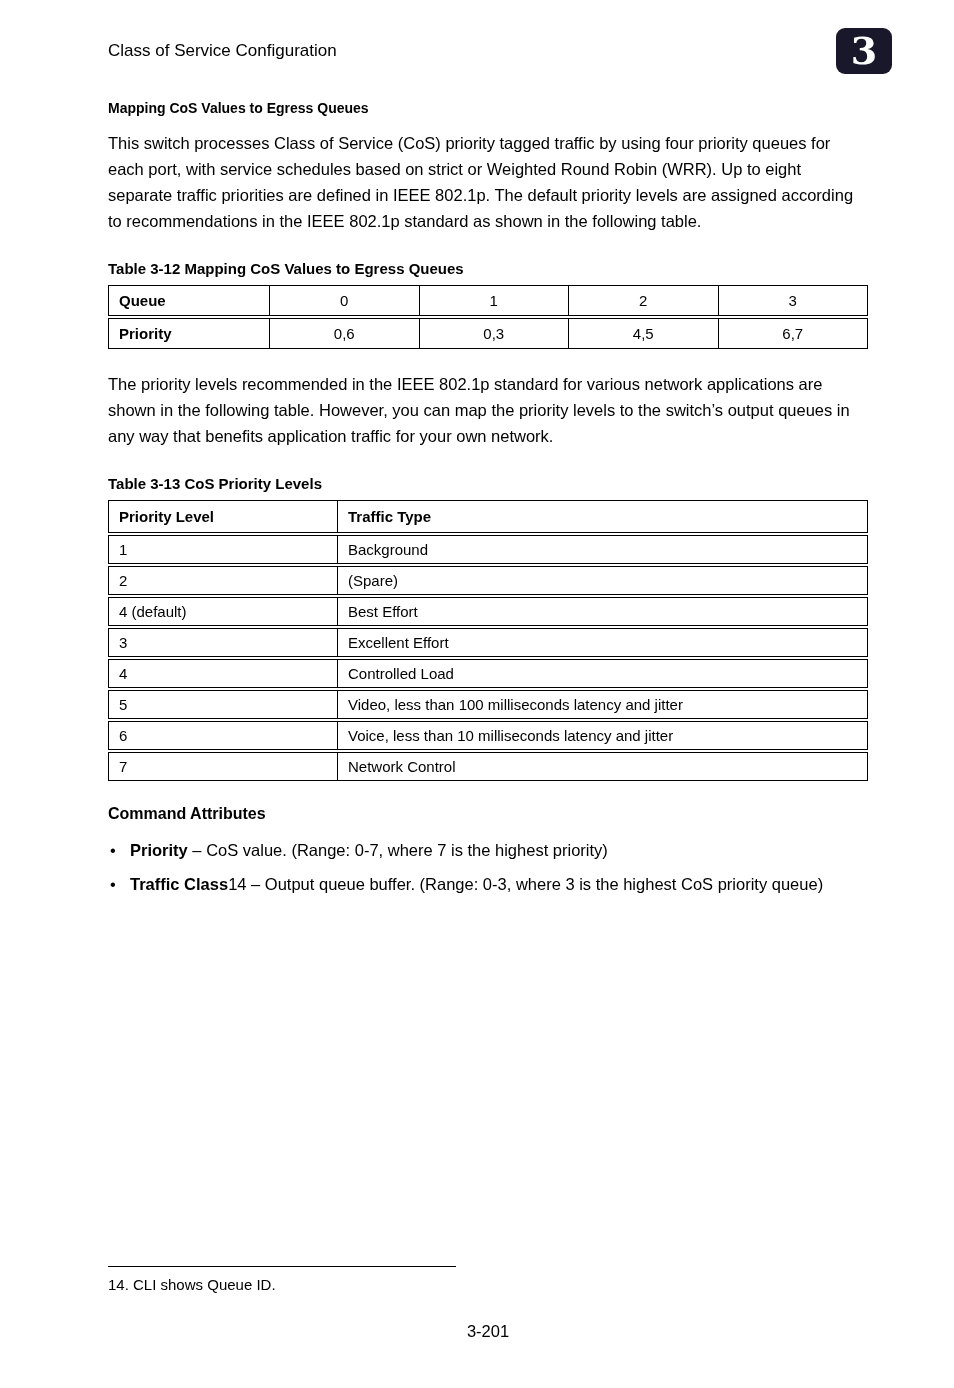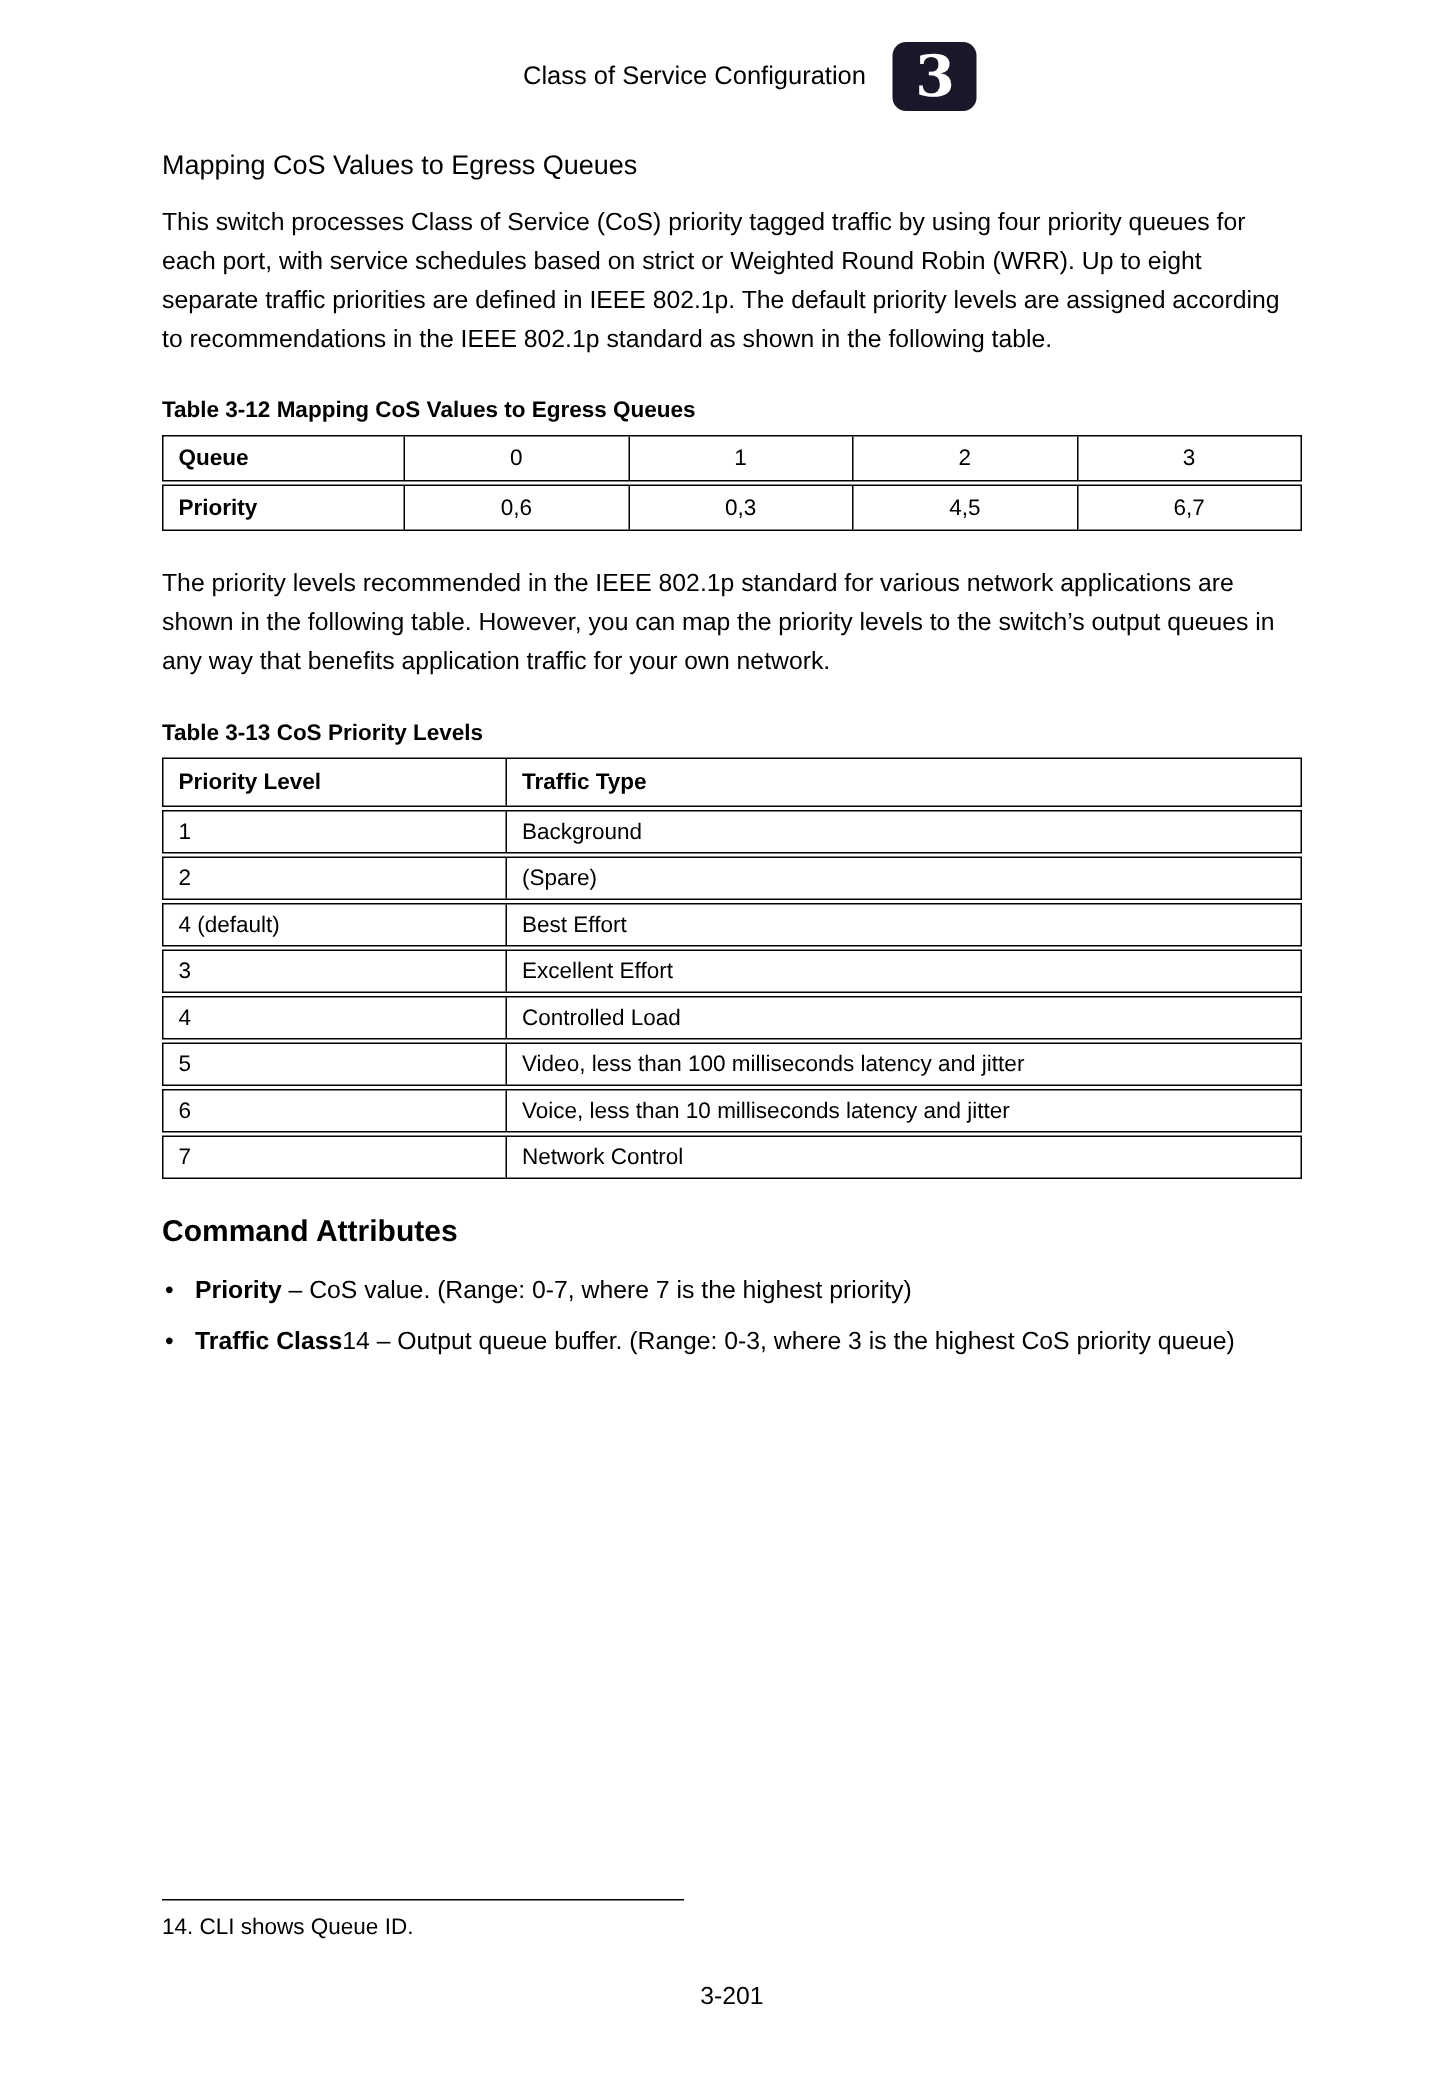--- a/index.html
+++ b/index.html
@@ -7,34 +7,34 @@
   body {
     width:954px; height:1388px; position:relative;
     font-family:"Liberation Sans", sans-serif; color:#000;
     overflow:hidden;
   }
   .page { position:absolute; inset:0; background:#fff; }
 
   
   .page-header {
     position:absolute; top:28px; left:108px; width:784px;
-    display:flex; justify-content:center; align-items:center; gap:18px;
+    display:flex; justify-content:space-between; align-items:center; gap:18px;
   }
   .running-head { font-size:17px; color:#000; }
   .chapter-badge {
     width:56px; height:46px; background:#18182a; border-radius:9px;
     display:flex; align-items:center; justify-content:center;
     color:#fff; font-family:"DejaVu Serif", serif; font-weight:bold; font-size:38px;
     line-height:1;
   }
 
   
   .content { position:absolute; top:100px; left:108px; width:760px; }
 
-  h1.section-title { font-size:18px; font-weight:normal; margin-bottom:14px; }
+  h1.section-title { font-size:14px; font-weight:bold; margin-bottom:14px; }
   p.body-text { font-size:16.5px; line-height:26px; }
   p.body-text + .tbl-caption { margin-top:26px; }
 
   .tbl-caption {
     text-align:left; font-weight:bold; font-size:15px; margin-bottom:8px;
   }
 
   
   .tbl { width:100%; margin-bottom:0; }
   .tbl .trow {
@@ -49,21 +49,21 @@
 
   
   .tbl-priority { margin-top:0; }
   .tbl-priority .tcell { padding:4px 10px; }
   .tbl-priority .col1 { width:228px; }
   .tbl-priority .col2 { flex:1; }
   .tbl-priority .head .tcell { font-weight:bold; padding:6px 10px; }
 
   .para-after-table { margin-top:22px; }
 
-  h2.cmd-attr { font-size:20px; font-weight:bold; margin-top:24px; margin-bottom:14px; }
+  h2.cmd-attr { font-size:16px; font-weight:bold; margin-top:24px; margin-bottom:14px; }
 
   .bullet { display:flex; font-size:16.5px; line-height:26px; margin-bottom:8px; }
   .bullet .marker { width:22px; flex:0 0 22px; text-align:left; padding-left:2px; }
   .bullet .btext { flex:1; }
   .bullet b { font-weight:bold; }
   .fn-ref { font-weight:normal; }
 
   
   .footnote { position:absolute; top:1266px; left:108px; width:760px; }
   .footnote-rule { width:348px; border-top:1px solid #000; margin-bottom:9px; }

